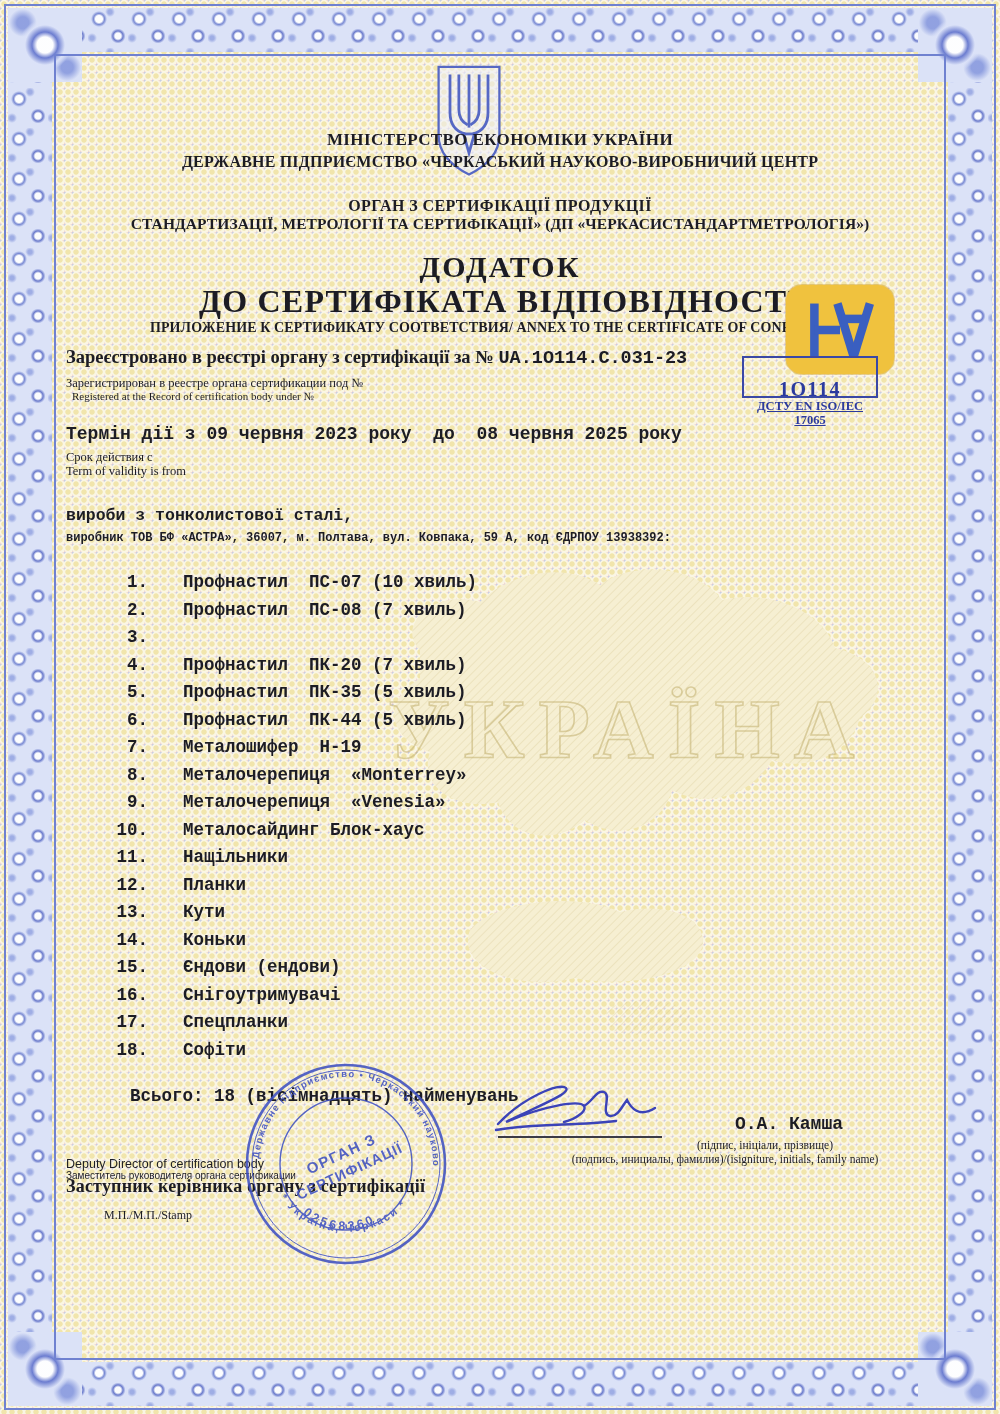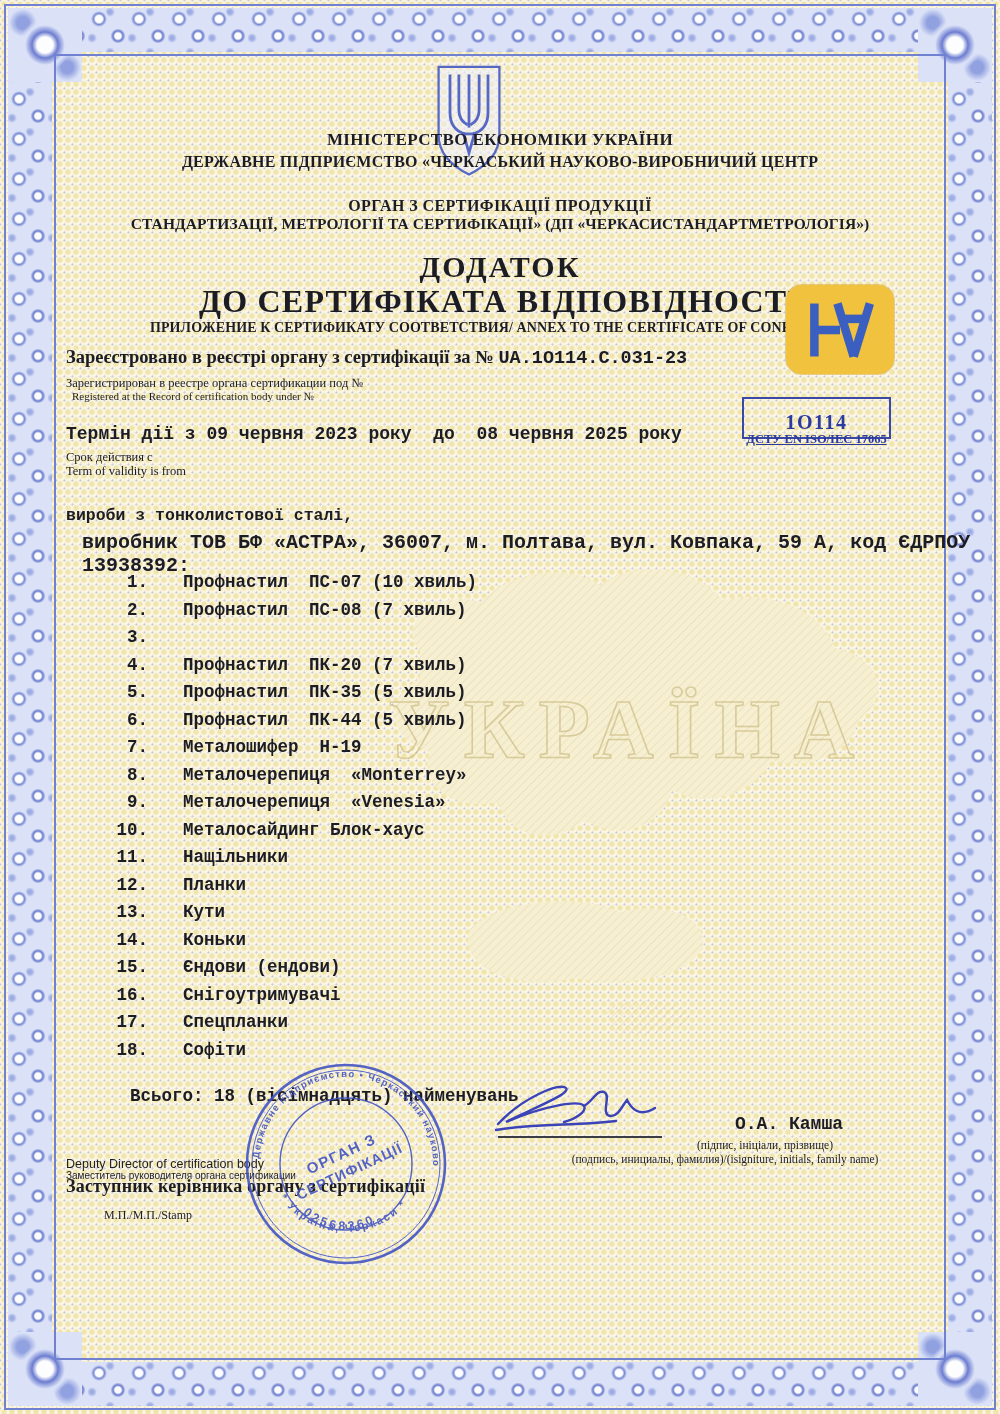--- a/index.html
+++ b/index.html
@@ -56,31 +56,31 @@
   .ttl1{top:250px;font-size:30px;letter-spacing:2px;}
   .ttl2{top:283px;font-size:32px;letter-spacing:1.2px;}
   .ttl-sub{top:320px;font-size:14px;letter-spacing:.1px;}
 
   .reg-main{left:66px;top:347px;font-size:18.5px;}
   .reg-ru{left:66px;top:376px;font-size:12.5px;}
   .reg-en{left:66px;top:390px;font-size:11px;margin-left:6px;}
 
   .naau-box{left:786px;top:285px;width:108px;height:89px;background:#f0c23e;border-radius:16px;
     box-shadow:0 0 0 1px rgba(200,150,30,.4);display:flex;align-items:center;justify-content:center;}
-  .acc-box{left:742px;top:397px;width:149px;height:42px;border:2px solid #3a48a6;color:#2b3a9e;
-    text-align:center;line-height:1.1;padding-top:12px;box-sizing:border-box;}
+  .acc-box{left:742px;top:356px;width:136px;height:42px;border:2px solid #3a48a6;color:#2b3a9e;
+    text-align:center;line-height:1.1;padding-top:20px;box-sizing:border-box;}
   .acc-num{font-size:20px;letter-spacing:1.5px;font-weight:bold;font-family:"Liberation Serif",serif;}
   .acc-std{font-size:12.5px;font-weight:bold;font-family:"Liberation Serif",serif;text-decoration:underline;}
 
   .val-main{left:66px;top:424px;font-size:18px;}
   .val-ru{left:66px;top:450px;font-size:12.5px;}
   .val-en{left:66px;top:464px;font-size:12.5px;}
 
   .prod1{left:66px;top:506px;font-size:16.5px;}
-  .prod2{left:66px;top:531px;font-size:20px;margin-left:16px;}
+  .prod2{left:66px;top:531px;font-size:12px;}
 
   .items{left:0;top:569px;right:0;}
   .item-row{display:flex;height:27.5px;line-height:27.5px;font-size:17.5px;}
   .item-num{width:148px;text-align:right;flex:none;}
   .item-text{margin-left:35px;}
 
   .total{left:130px;top:1086px;font-size:17.5px;}
 
   .pos-ua{left:66px;top:1176px;font-size:18px;letter-spacing:.2px;}
   .pos-ru{left:66px;top:1142px;font-size:10px;margin-top:28px;}

